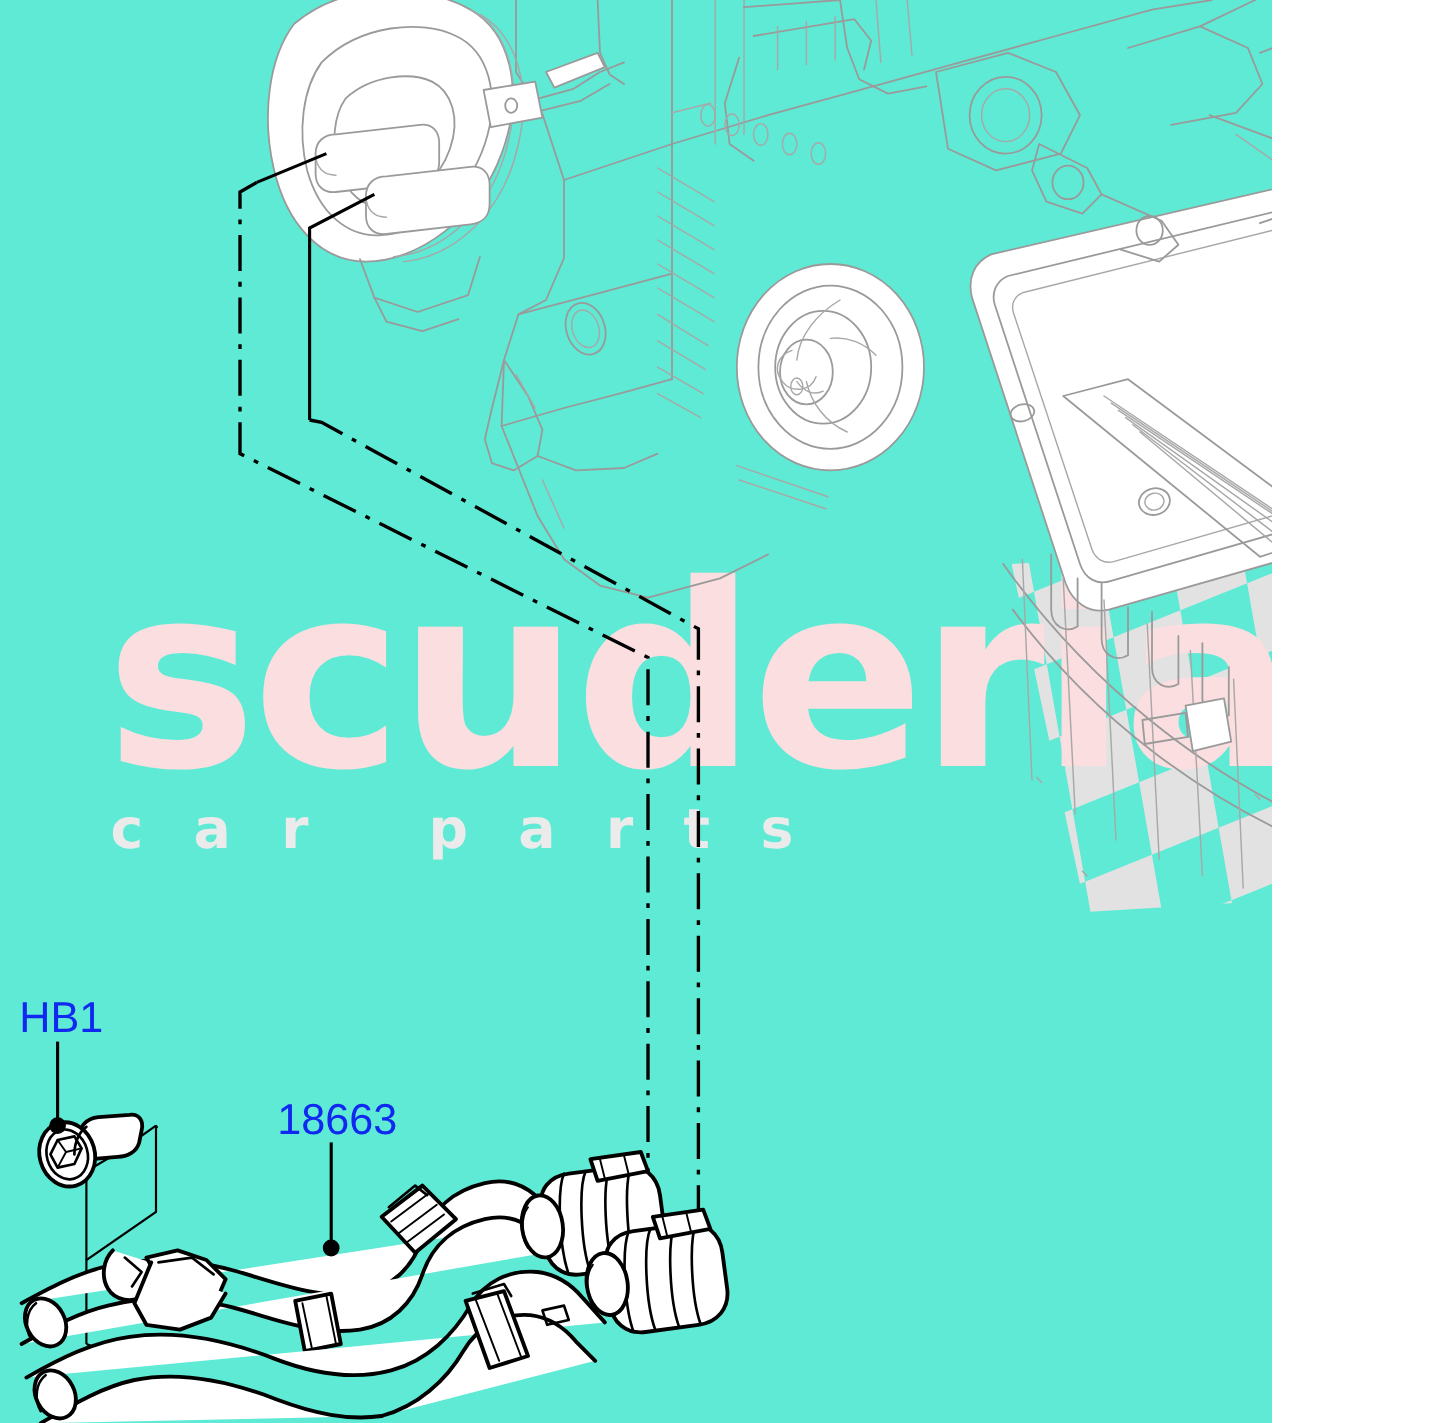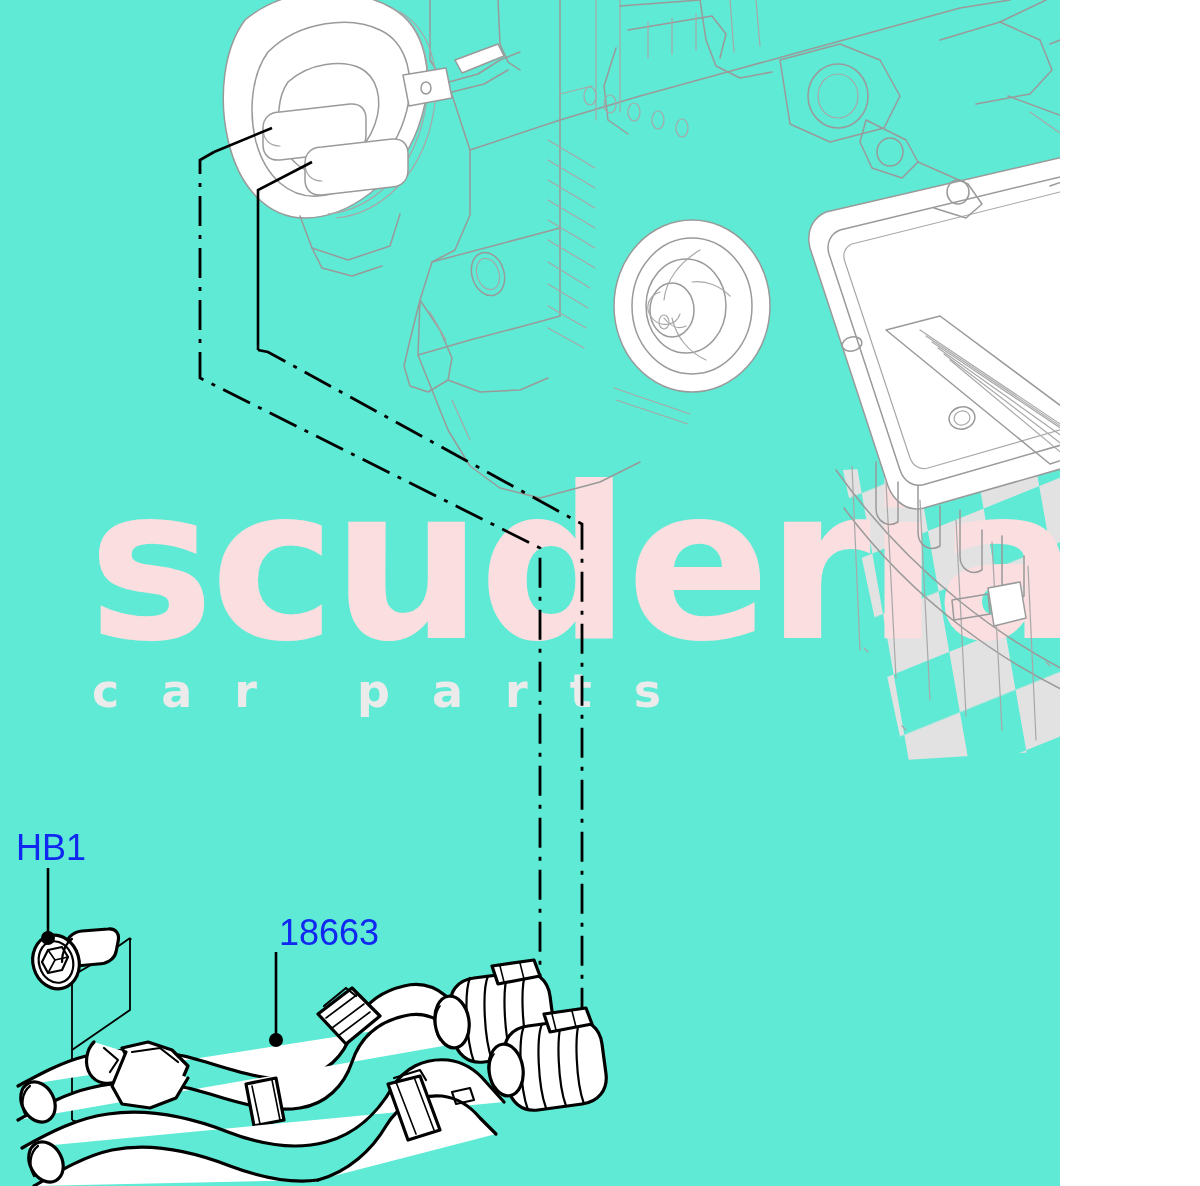--- a/index.html
+++ b/index.html
@@ -432,15 +432,15 @@
       <path class="leader" d="M48 868 L48 934"></path>
       <circle class="dot" cx="48" cy="938" r="7"></circle>
 
       <path class="leader" d="M276 952 L276 1034"></path>
       <circle class="dot" cx="276" cy="1040" r="7"></circle>
     </g>
   </svg>
 
   <div class="callout" id="label-hb1" style="color:#1028f0;">HB1</div>
 
-  <div class="callout" id="label-18663" style="color:#1028f0;margin-left:48px;">18663</div>
+  <div class="callout" id="label-18663" style="color:#1028f0;">18663</div>
 
 </div>
 
 </body></html>

